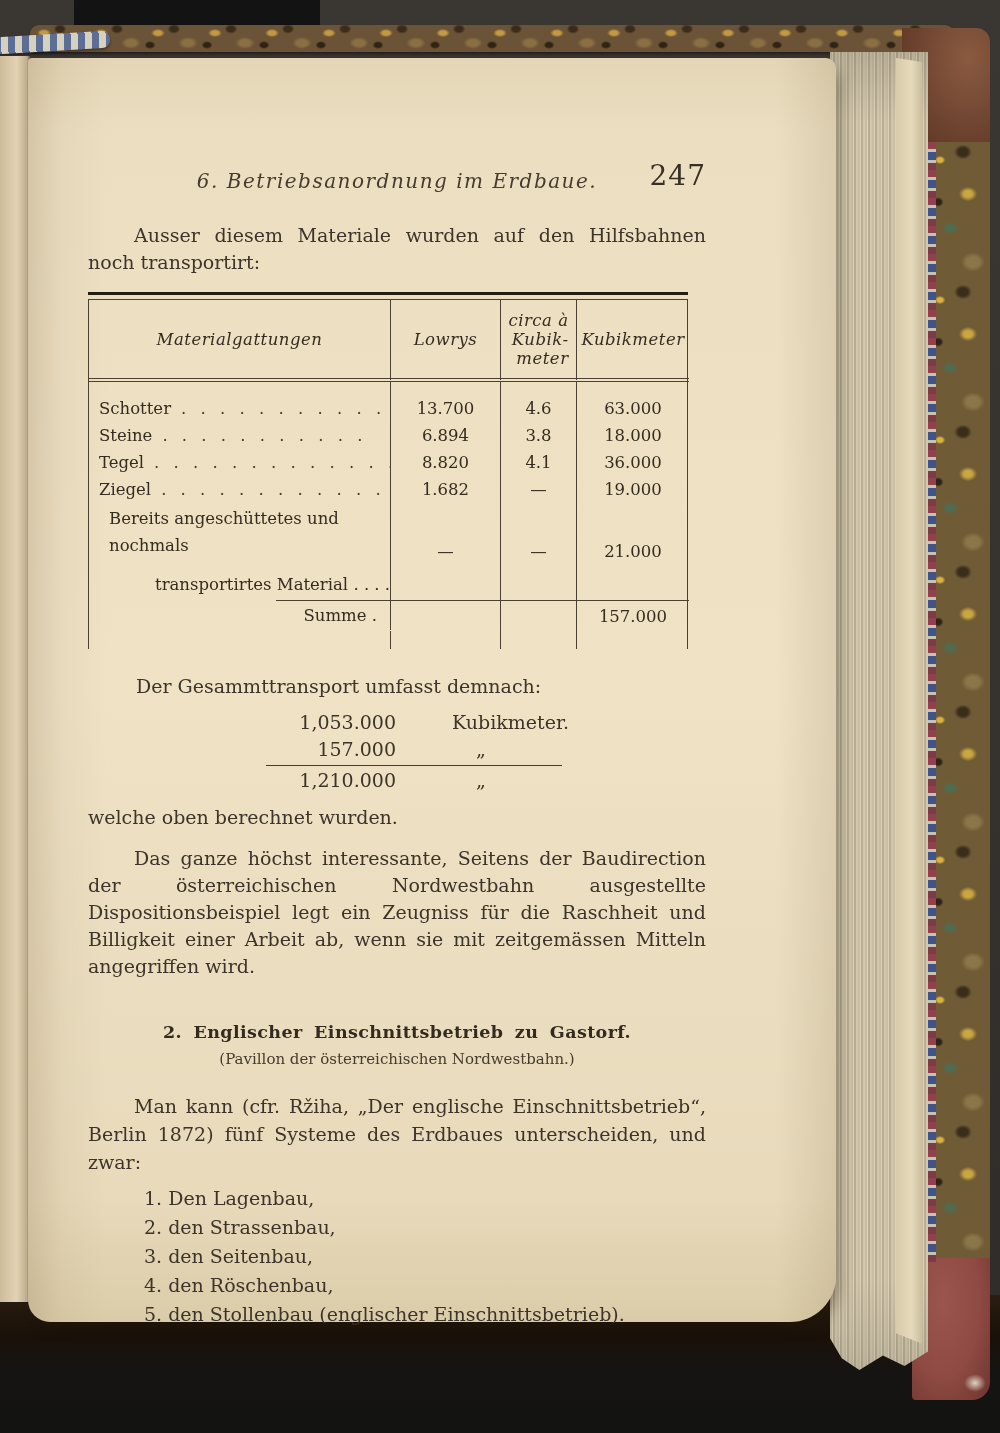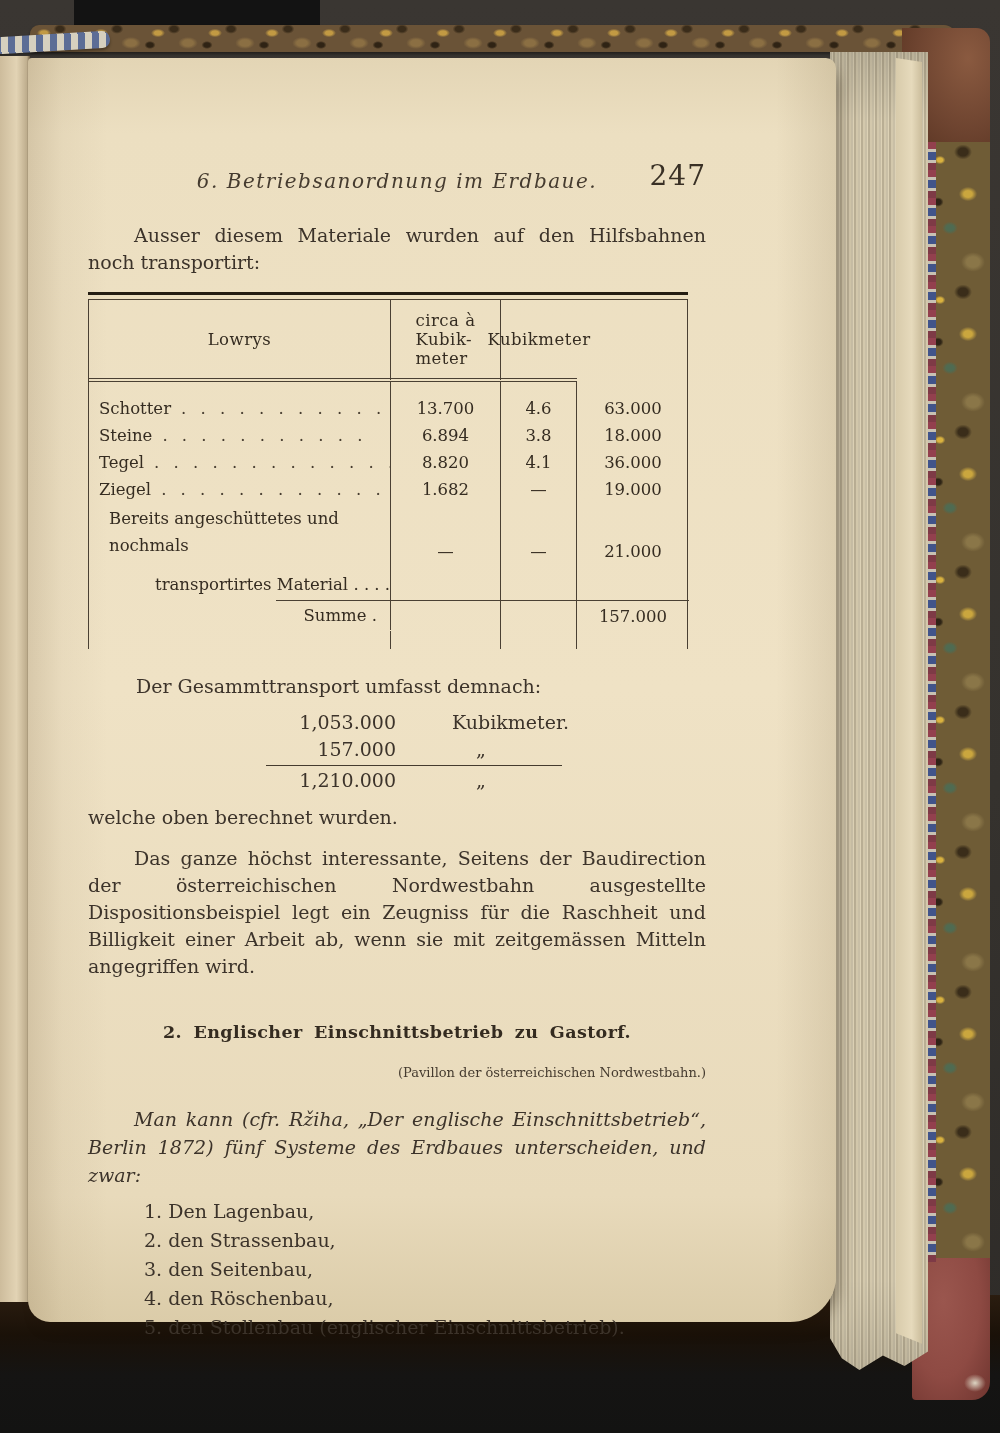--- a/index.html
+++ b/index.html
@@ -66,31 +66,31 @@
   .headrow{position:relative;margin-top:110px;height:26px;}
   .running-head{display:block;text-align:center;font-style:italic;font-size:20px;
     letter-spacing:1.5px;color:#453b2f;}
   .pageno{position:absolute;right:0;top:-6px;font-size:28px;letter-spacing:1px;color:#393025;margin-left:24px;}
   p{margin:0;}
   .just{text-align:justify;}
   .ind{text-indent:46px;}
   .para1{margin-top:28px;}
   .para2{margin-top:14px;}
   .para3{margin-top:19px;line-height:28px;}
-  .just-last{text-align:justify;text-align-last:justify;font-style:italic;}
+  .just-last{text-align:justify;text-align-last:justify;}
 
   
   .table-wrap{margin-top:16px;width:600px;}
   .t-topbar{height:3px;background:#241d12;margin-bottom:4px;}
   .t-box{border:1px solid #4a4033;border-bottom:none;font-size:16.5px;color:#352c21;}
   .t-row{display:grid;grid-template-columns:302px 110px 76px 112px;}
   .t-row > div{border-right:1px solid #4a4033;}
   .t-row > div:last-child{border-right:none;}
-  .t-head > div{display:flex;align-items:center;justify-content:center;text-align:left;
-    min-height:78px;border-bottom:4px double #4a4033;line-height:19px;letter-spacing:0.5px;}
+  .t-head > div{display:flex;align-items:center;justify-content:center;text-align:right;
+    min-height:78px;border-bottom:4px double #4a4033;line-height:19px;letter-spacing:0.5px;font-style:italic;}
   .pre{white-space:pre-line;}
   .t-body-pad > div{height:13px;}
   .t-r > div{display:flex;align-items:center;justify-content:center;line-height:27px;}
   .t-r .mat{justify-content:flex-start;padding-left:10px;overflow:hidden;}
   .leader{flex:1;overflow:hidden;white-space:nowrap;word-spacing:9px;padding-left:10px;color:#453b2e;}
   .mat2{flex-direction:column;align-items:stretch !important;justify-content:center;line-height:22px;padding:2px 0;gap:12px;}
   .mat2 .l1{padding-left:10px;}
   .mat2 .l2{padding-left:56px;white-space:nowrap;overflow:hidden;}
   .t-sum > div{display:flex;align-items:center;justify-content:center;height:30px;}
   .t-sum .sum-label{position:relative;justify-content:flex-end;padding-right:13px;}
@@ -104,21 +104,21 @@
   .sumrow{display:grid;grid-template-columns:130px 1fr;line-height:27px;gap:46px;}
   .sumrow .num{text-align:right;}
   .sumrow .unit{padding-left:10px;}
   .sumrow .ditto{padding-left:34px;}
   .sumrule{border-top:1.5px solid #453b2e;margin:2px 0 1px 0;}
   .outro{margin-top:10px;}
 
   
   .sec-head{margin-top:39px;text-align:center;font-weight:bold;font-size:17.5px;
     word-spacing:5px;letter-spacing:0.4px;color:#342b20;}
-  .sec-sub{margin-top:13px;text-align:right;font-size:13px;color:#453b2f;}
+  .sec-sub{text-align:center;font-size:15px;color:#453b2f;}
   .list{margin:8px 0 0 56px;padding:0;list-style:none;line-height:29px;}
 </style>
 </head>
 <body>
 
 <div class="scene">
 
   <div class="abs dark-patch"></div>
   <div class="abs bottom-dark"></div>
   <div class="abs top-edge"></div>
@@ -140,20 +140,21 @@
         <span class="running-head">6. Betriebsanordnung im Erdbaue.</span>
         <span class="pageno">247</span>
       </div>
 
       <p class="para1 just ind">Ausser diesem Materiale wurden auf den Hilfsbahnen noch transportirt:</p>
 
       <div class="table-wrap">
         <div class="t-topbar"></div>
         <div class="t-box">
           <div class="t-row t-head">
+            <div>Materialgattungen</div>
             <div>Lowrys</div>
             <div class="pre">circa à
 Kubik-
 meter</div>
             <div>Kubikmeter</div>
           </div>
           <div class="t-row t-body-pad">
               <div></div>
               <div></div>
               <div></div>

